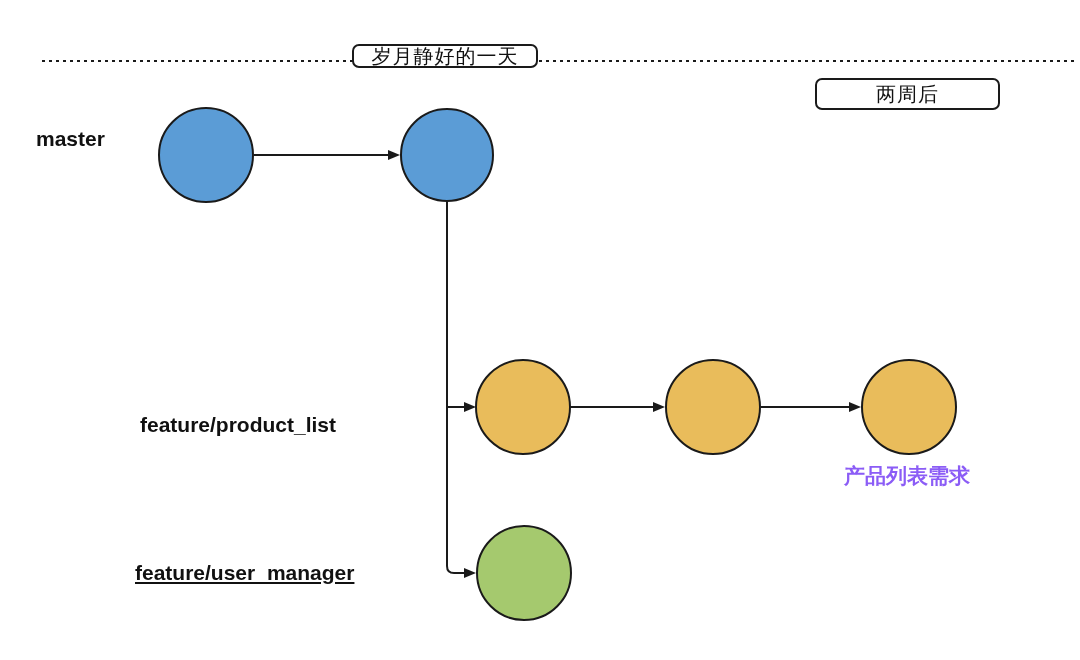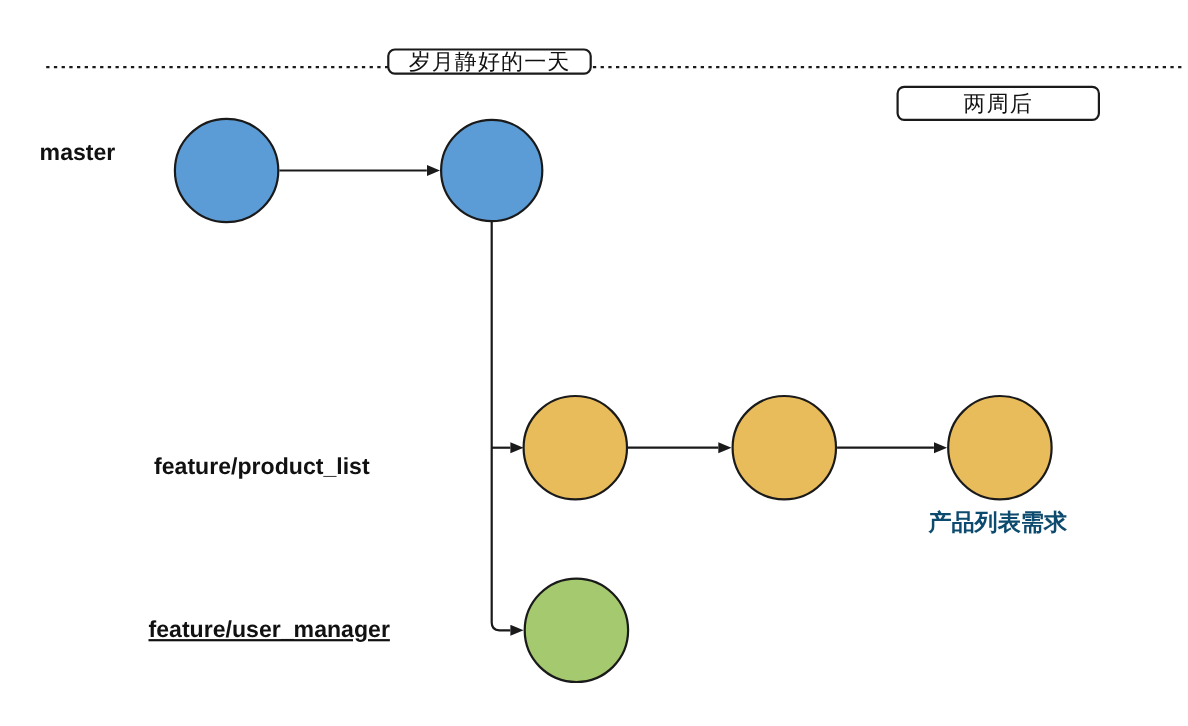--- a/index.html
+++ b/index.html
@@ -48,21 +48,21 @@
   .branch-label.product-list { left: 140px; top: 407px; margin-top: 18px; }
   .branch-label.user-manager { left: 135px; top: 573px; text-decoration: underline; }
   .annotation {
     position: absolute;
     left: 907px;
     top: 462px;
     transform: translateX(-50%);
     text-align: center;
     font-size: 21px;
     font-weight: 600;
-    color: #0c4a6e;
+    color: #8b5cf6;
     line-height: 28px;
     white-space: nowrap;
   }
 </style>
 </head>
 <body>
 
 <div class="stage">
 
   <svg width="1080" height="660" viewBox="0 0 1080 660">

